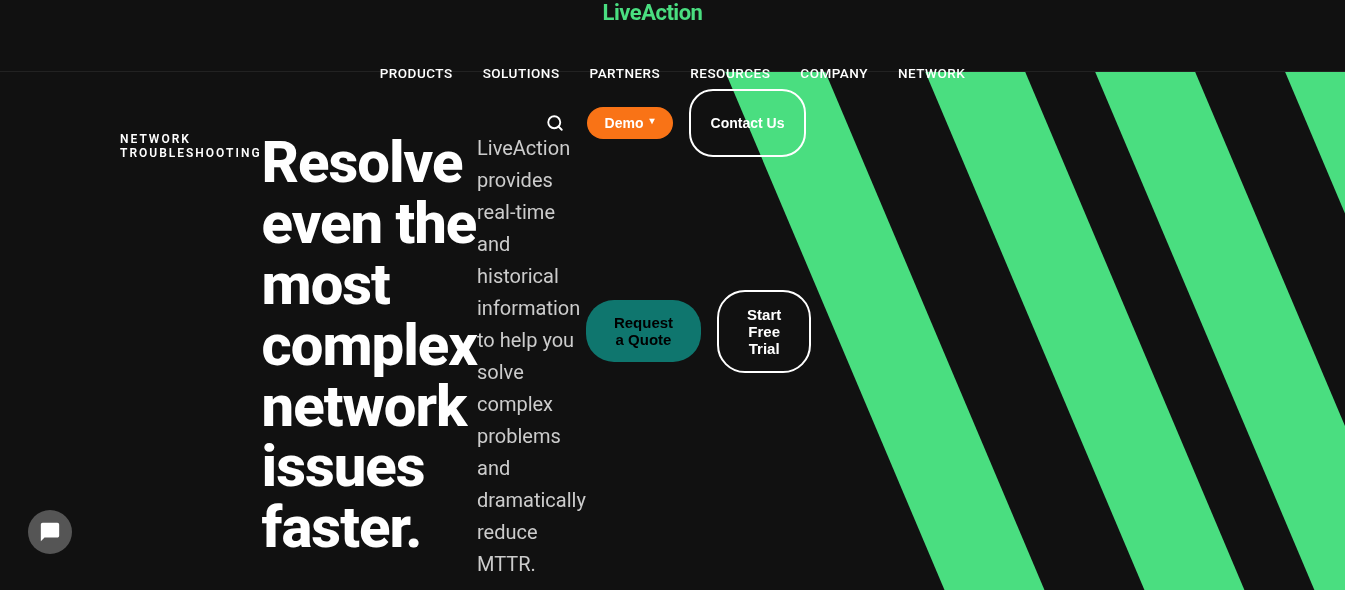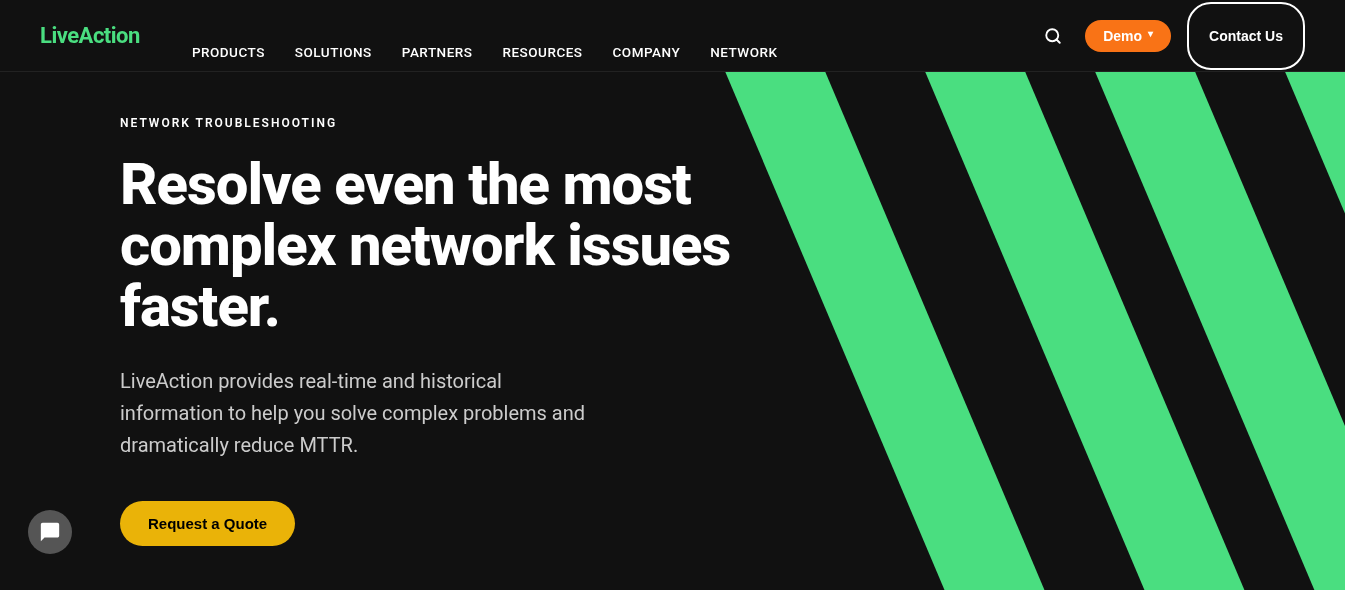--- a/index.html
+++ b/index.html
@@ -19,20 +19,21 @@
     
     .navbar {
       background: #111;
       border-bottom: 1px solid #222;
       display: flex;
       align-items: center;
       padding: 0 40px;
       height: 72px;
       position: relative;
       z-index: 10;
+      flex-direction: column;
     }
 
     .logo {
       display: flex;
       align-items: center;
       margin-right: 40px;
     }
 
     .logo-text {
       color: #fff;
@@ -119,22 +120,22 @@
       overflow: hidden;
       display: flex;
       align-items: stretch;
     }
 
     .hero-content {
       padding: 60px 0 60px 120px;
       width: 55%;
       z-index: 2;
       display: flex;
-      flex-direction: column;
-      justify-content: center;
+      flex-direction: row;
+      justify-content: flex-start;
     }
 
     .hero-eyebrow {
       color: #fff;
       font-size: 12px;
       font-weight: 600;
       letter-spacing: 2px;
       text-transform: uppercase;
       margin-bottom: 24px;
     }
@@ -156,21 +157,21 @@
       max-width: 480px;
     }
 
     .hero-buttons {
       display: flex;
       gap: 16px;
       align-items: center;
     }
 
     .btn-quote {
-      background: #eab308;
+      background: #0f766e;
       color: #000;
       border: none;
       border-radius: 28px;
       padding: 14px 28px;
       font-size: 15px;
       font-weight: 700;
       cursor: pointer;
     }
 
     .btn-trial {
@@ -268,20 +269,21 @@
       <polygon points="680,0 780,0 1000,520 900,520" fill="#4ade80"></polygon>
     </svg>
   </div>
 
   <div class="hero-content">
     <p class="hero-eyebrow">NETWORK TROUBLESHOOTING</p>
     <h1 class="hero-title">Resolve even the most complex network issues faster.</h1>
     <p class="hero-desc">LiveAction provides real-time and historical information to help you solve complex problems and dramatically reduce MTTR.</p>
     <div class="hero-buttons">
       <button class="btn-quote">Request a Quote</button>
+      <button class="btn-trial">Start Free Trial</button>
     </div>
   </div>
 
   <div class="chat-bubble">
     <svg class="chat-bubble-icon" viewBox="0 0 24 24" xmlns="http://www.w3.org/2000/svg">
       <path d="M20 2H4C2.9 2 2 2.9 2 4v18l4-4h14c1.1 0 2-.9 2-2V4c0-1.1-.9-2-2-2z" fill="#fff"></path>
     </svg>
   </div>
 
 </section>

